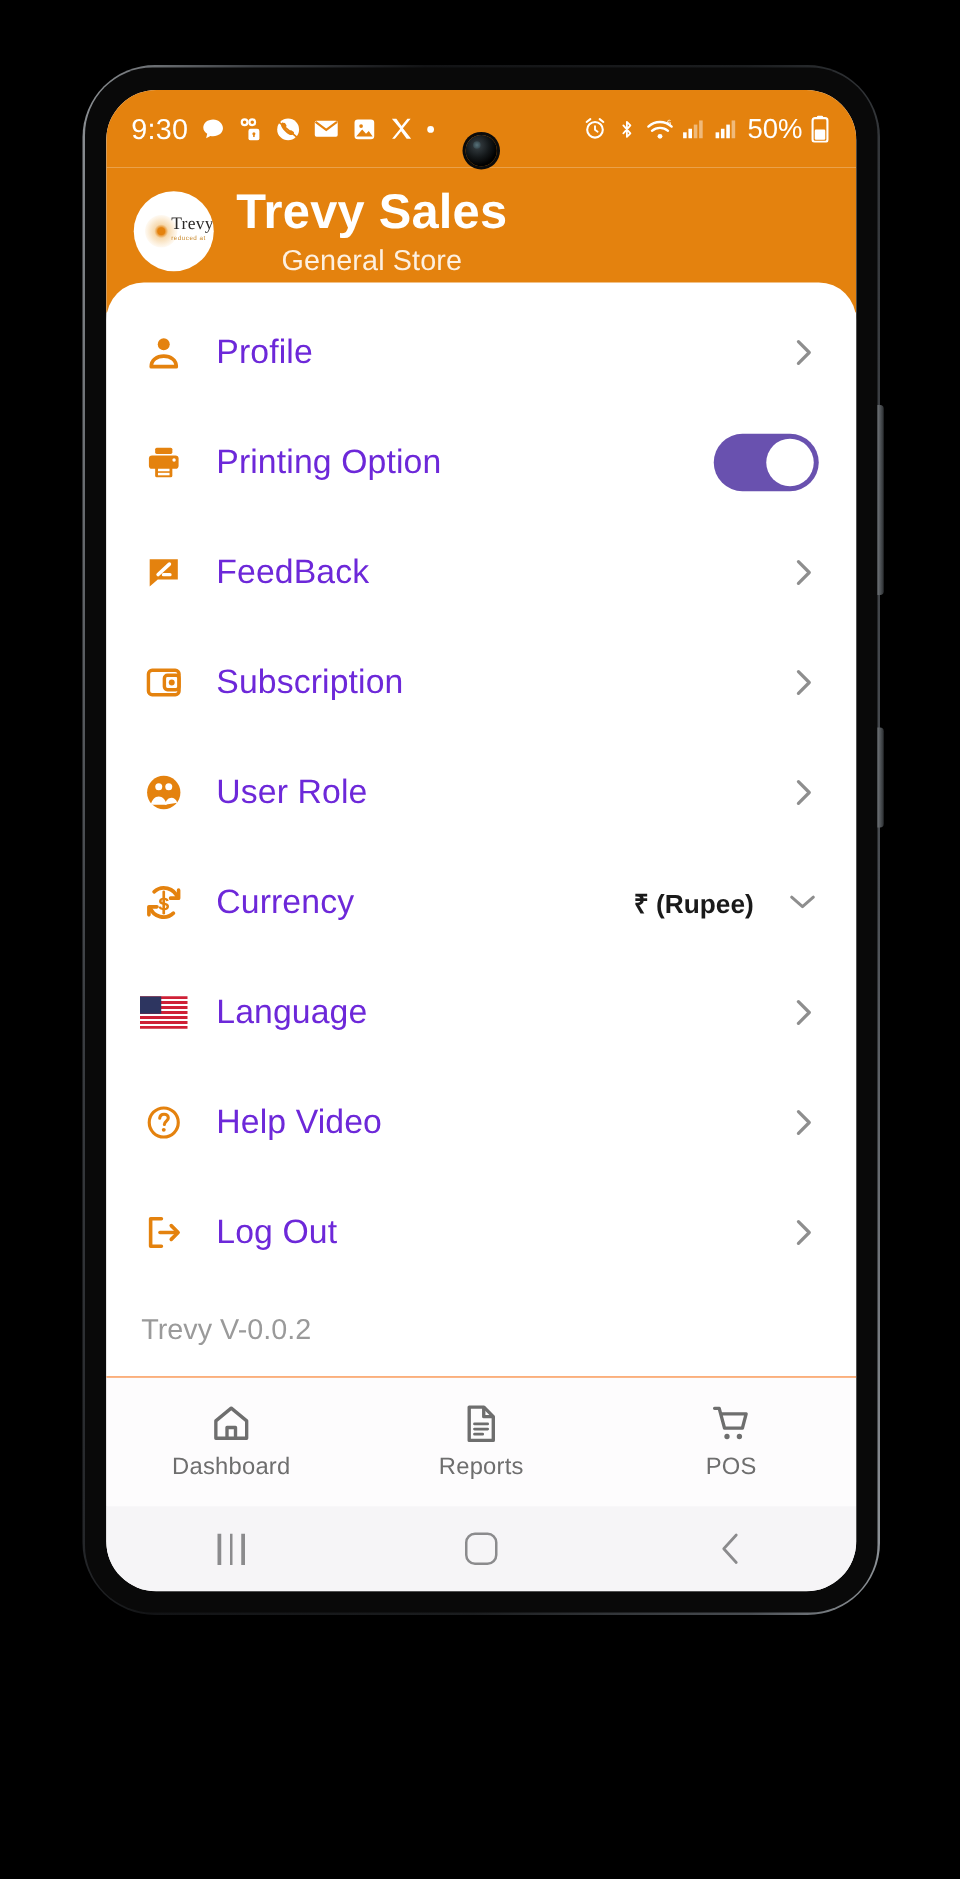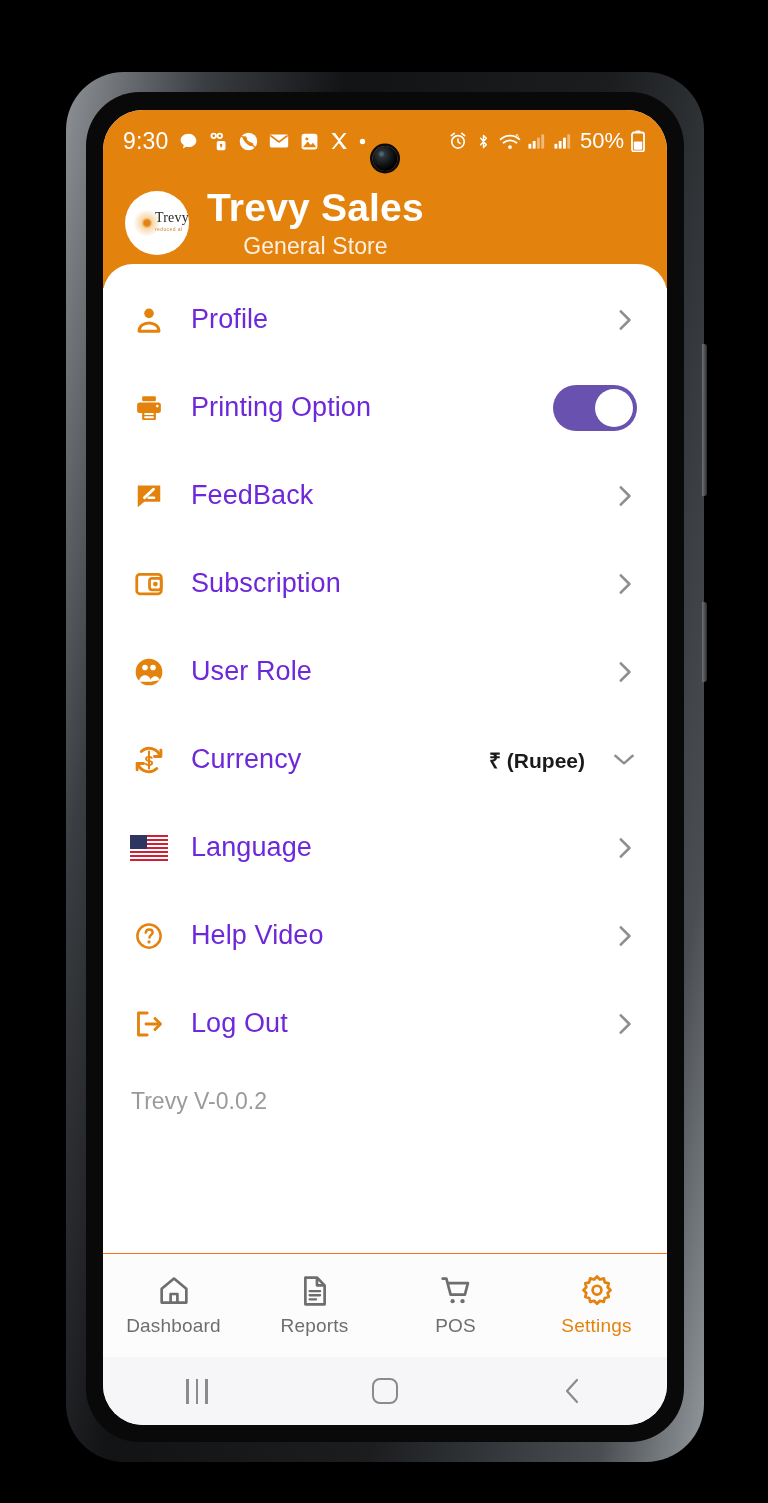--- a/index.html
+++ b/index.html
@@ -6,25 +6,25 @@
   html, body {
     width: 768px; height: 1503px;
     background: #000000;
     font-family: "Liberation Sans", sans-serif;
     overflow: hidden;
   }
 
   
   #phone-frame {
     position: absolute;
-    left: 66px; top: 72px;
-    width: 638px; height: 1390px;
+    left: 66px; top: 52px;
+    width: 638px; height: 1240px;
     border-radius: 58px;
     background: linear-gradient(100deg,#8e9296 0%,#3a3d41 16%,#121315 32%,#1b1d1f 62%,#4a4e53 88%,#93989d 100%);
-    padding: 20px;
+    padding: 2px;
     box-shadow: 0 0 2px #000;
   }
   #phone-bezel {
     width: 100%; height: 100%;
     border-radius: 54px;
     background: #090909;
     padding: 18px 17px 17px 17px;
   }
   #screen {
     position: relative;
@@ -523,29 +523,20 @@
           <div class="nav-item">
             <span>
               <svg width="34" height="34" viewBox="0 0 24 24">
                 <path d="M2.6 3.3h2.6l3 11.2h10.1l2.1-8.1H6.4" fill="none" stroke="#6e6e6e" stroke-width="1.9" stroke-linecap="round" stroke-linejoin="round"></path>
                 <circle cx="9.6" cy="19.2" r="1.5" fill="#6e6e6e"></circle>
                 <circle cx="16.6" cy="19.2" r="1.5" fill="#6e6e6e"></circle>
               </svg>
             </span>
             <span class="nav-label">POS</span>
           </div>
-          <div class="nav-item active">
-            <span>
-              <svg width="34" height="34" viewBox="0 0 24 24">
-                <path d="M12 1.8l2 2.1 2.8-.8.7 2.8 2.8.7-.8 2.8 2.1 2-2.1 2 .8 2.8-2.8.7-.7 2.8-2.8-.8-2 2.1-2-2.1-2.8.8-.7-2.8-2.8-.7.8-2.8-2.1-2 2.1-2-.8-2.8 2.8-.7.7-2.8 2.8.8z" fill="none" stroke="#e4820e" stroke-width="1.9" stroke-linejoin="round"></path>
-                <circle cx="12" cy="11.4" r="3.1" fill="none" stroke="#e4820e" stroke-width="1.9"></circle>
-              </svg>
-            </span>
-            <span class="nav-label">Settings</span>
-          </div>
         </div>
 
         <div id="system-nav">
           <div class="sys-btn">
             <span id="sys-recents">
                 <i></i>
                 <i></i>
                 <i></i>
               </span>
           </div>

